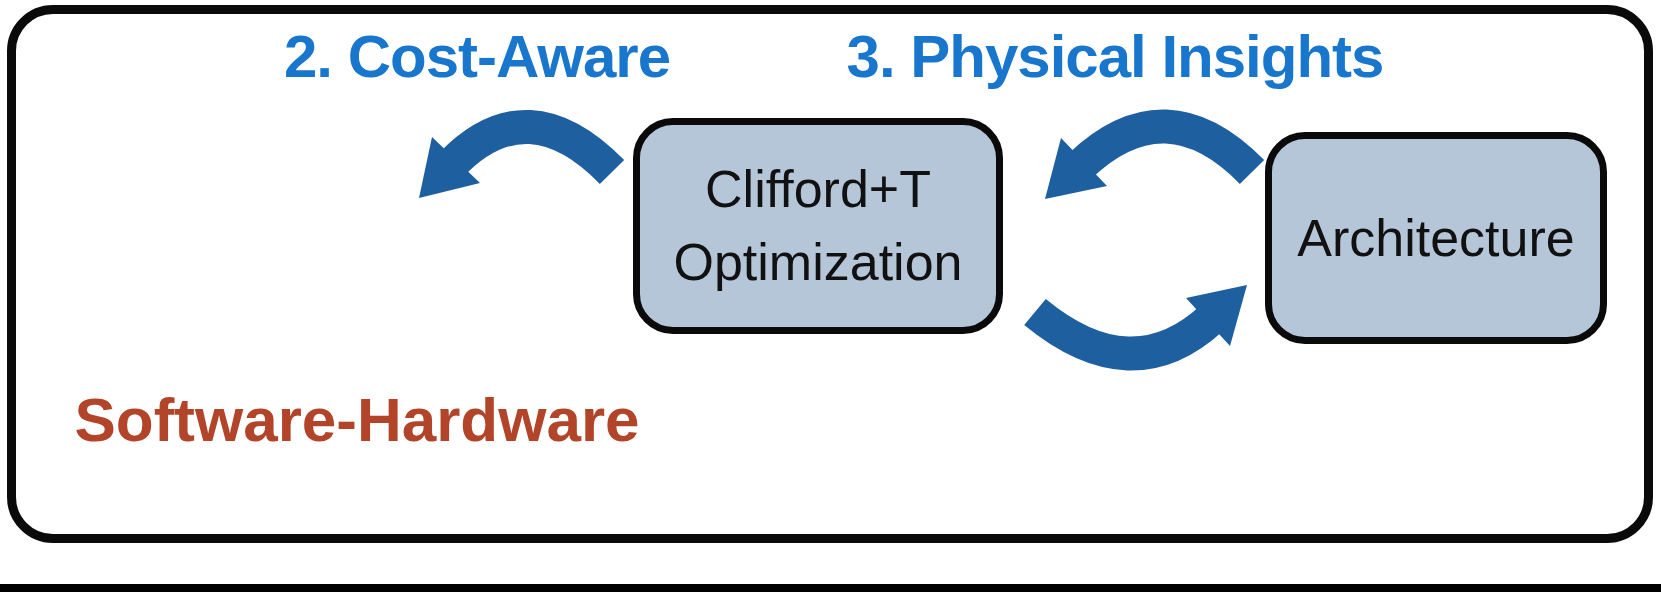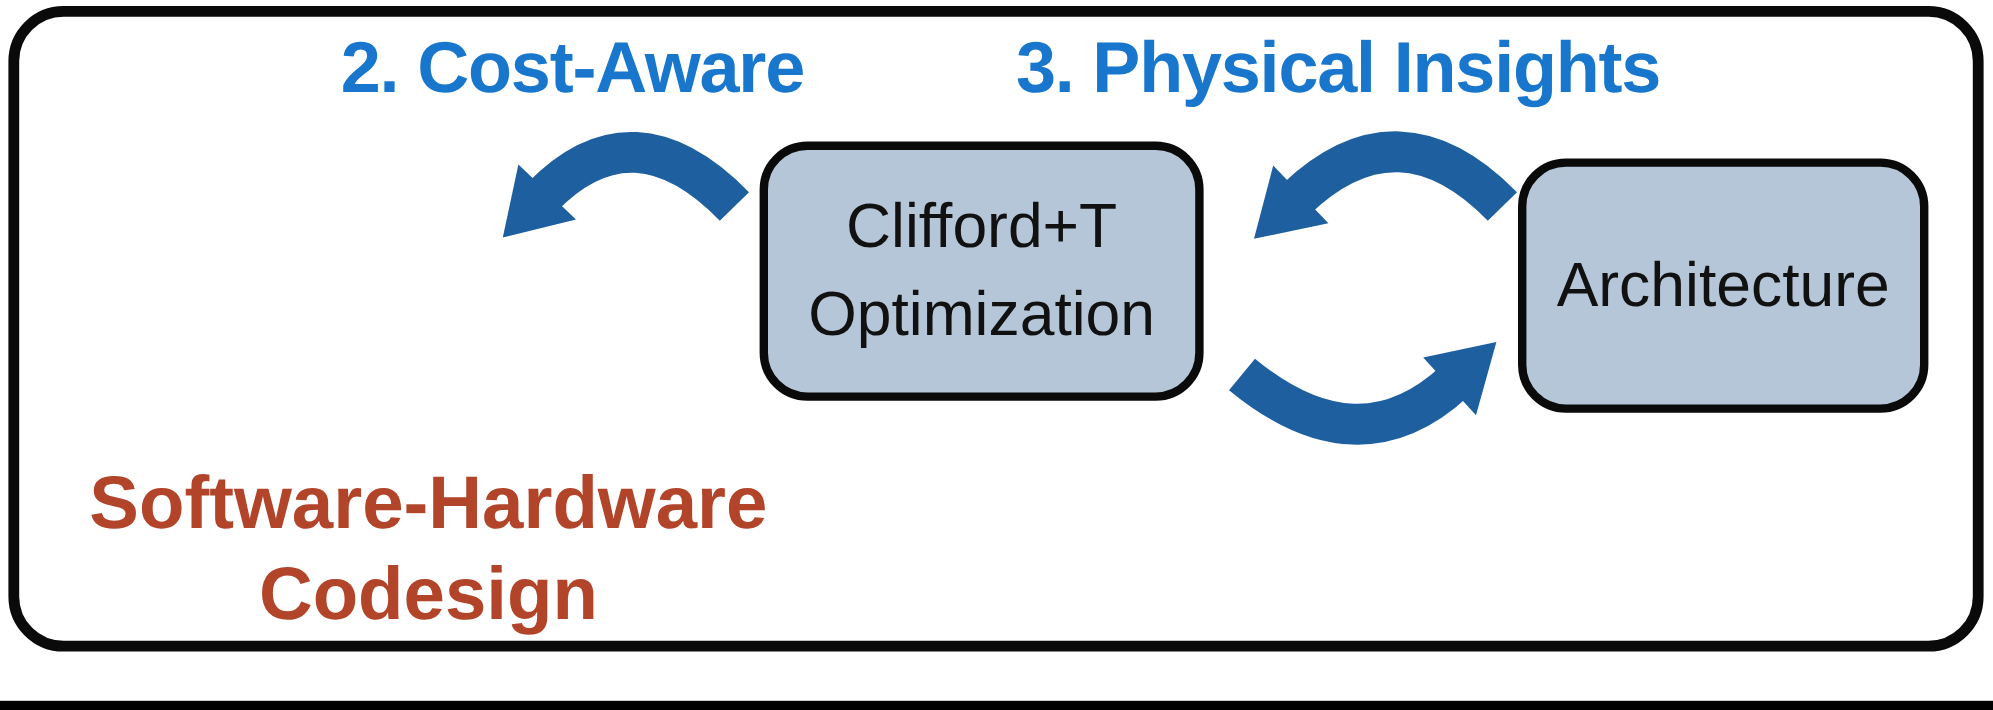--- a/index.html
+++ b/index.html
@@ -105,18 +105,17 @@
     <span>Clifford+T</span>
     <span>Optimization</span>
   </div>
 
   <div class="node" id="node-architecture">
     <span>Architecture</span>
   </div>
 
   <div class="codesign">
     <div>Software-Hardware</div>
-    <div>Codesign</div>
   </div>
 
   <div class="bottom-bar"></div>
 
 </div>
 
 </body></html>

